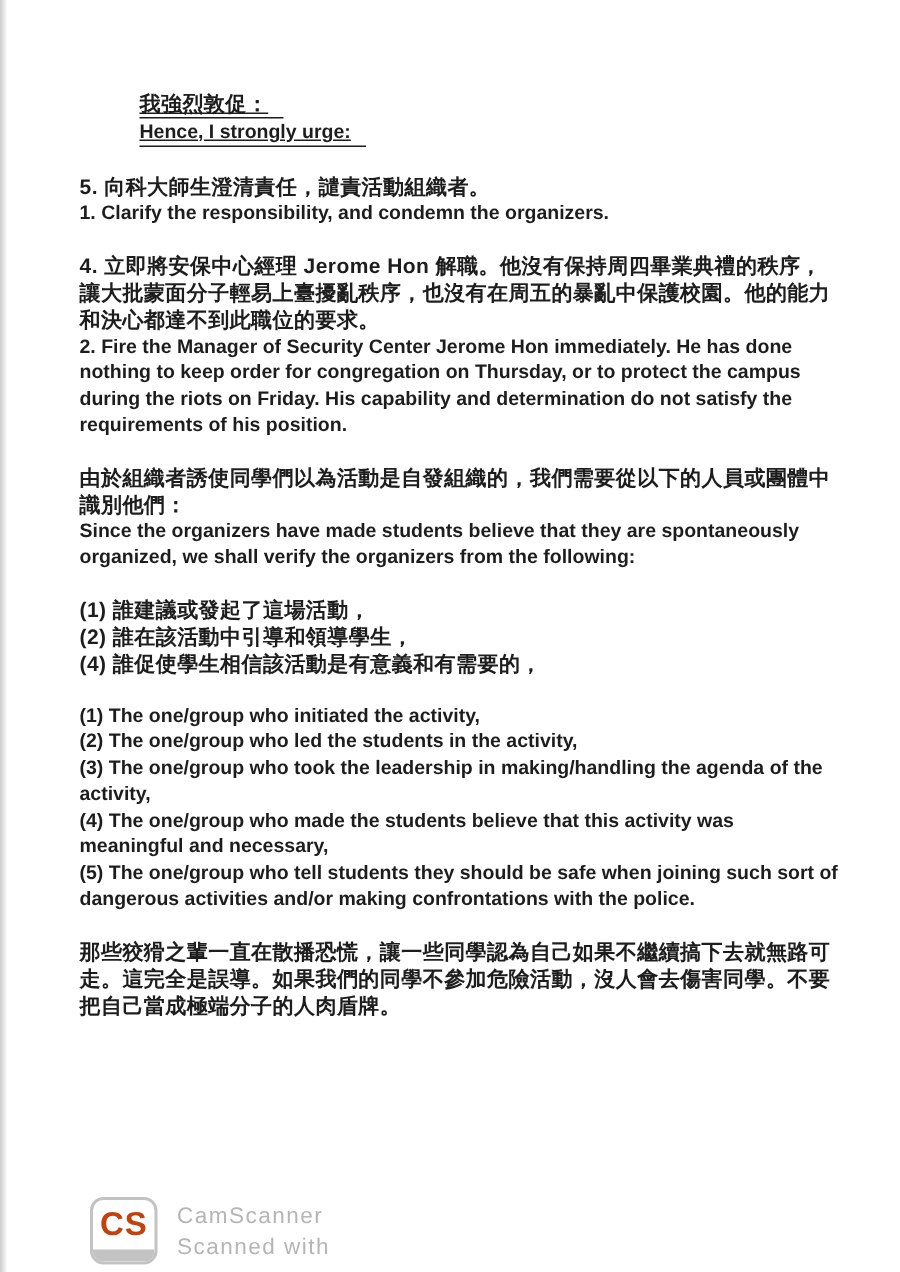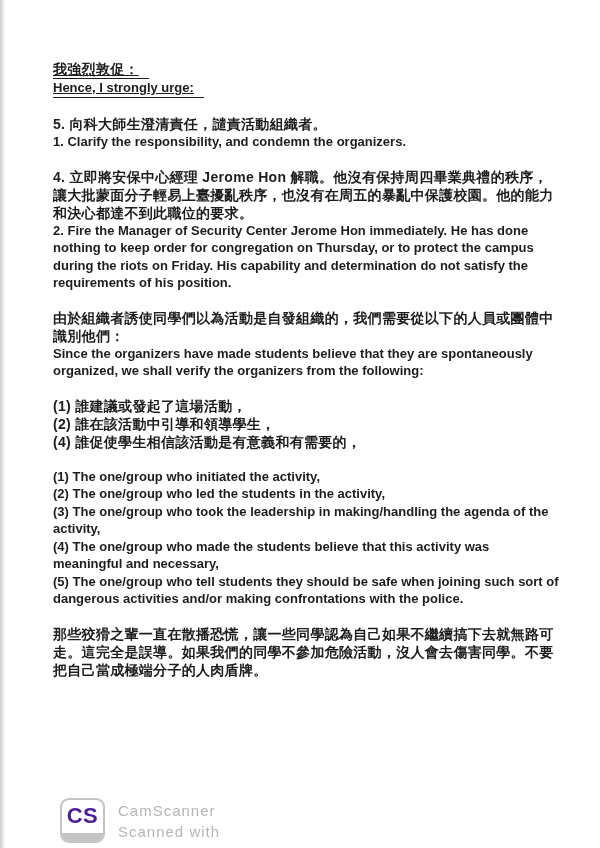--- a/index.html
+++ b/index.html
@@ -25,39 +25,40 @@
     font-weight: 700;
   }
   .block { margin-bottom: 17px; }
   .zh { font-size: 14px; line-height: 18px; letter-spacing: 0.3px; }
   .en { font-size: 13px; line-height: 17.5px; }
   .u {
     display: inline-block;
     text-decoration: underline;
     padding-right: 10px;
     border-bottom: 1px solid #1d1d1d;
+    margin-left: 40px;
   }
   .heading-line { line-height: 18px; }
   .closing { word-break: break-word; }
 
   .watermark {
     position: absolute; left: 60px; bottom: 5px;
     display: flex; align-items: center; gap: 13px;
   }
   .cs-logo {
     width: 45px; height: 45px;
     border: 2.5px solid #c3c3c3;
     border-radius: 9px;
     position: relative;
     display: flex; align-items: flex-start; justify-content: center;
     overflow: hidden;
     background: #ffffff;
   }
   .cs-letters {
-    font-size: 22px; font-weight: 700; color: #4c1d95;
+    font-size: 22px; font-weight: 700; color: #c2410c;
     letter-spacing: 0.5px; line-height: 30px; margin-top: 1px;
   }
   .cs-base {
     position: absolute; left: 0; right: 0; bottom: 0; height: 8px;
     background: #c3c3c3;
   }
   .wm-text {
     color: #b5b5b5;
     font-size: 15px; line-height: 21px; letter-spacing: 1px;
     font-weight: 400;

